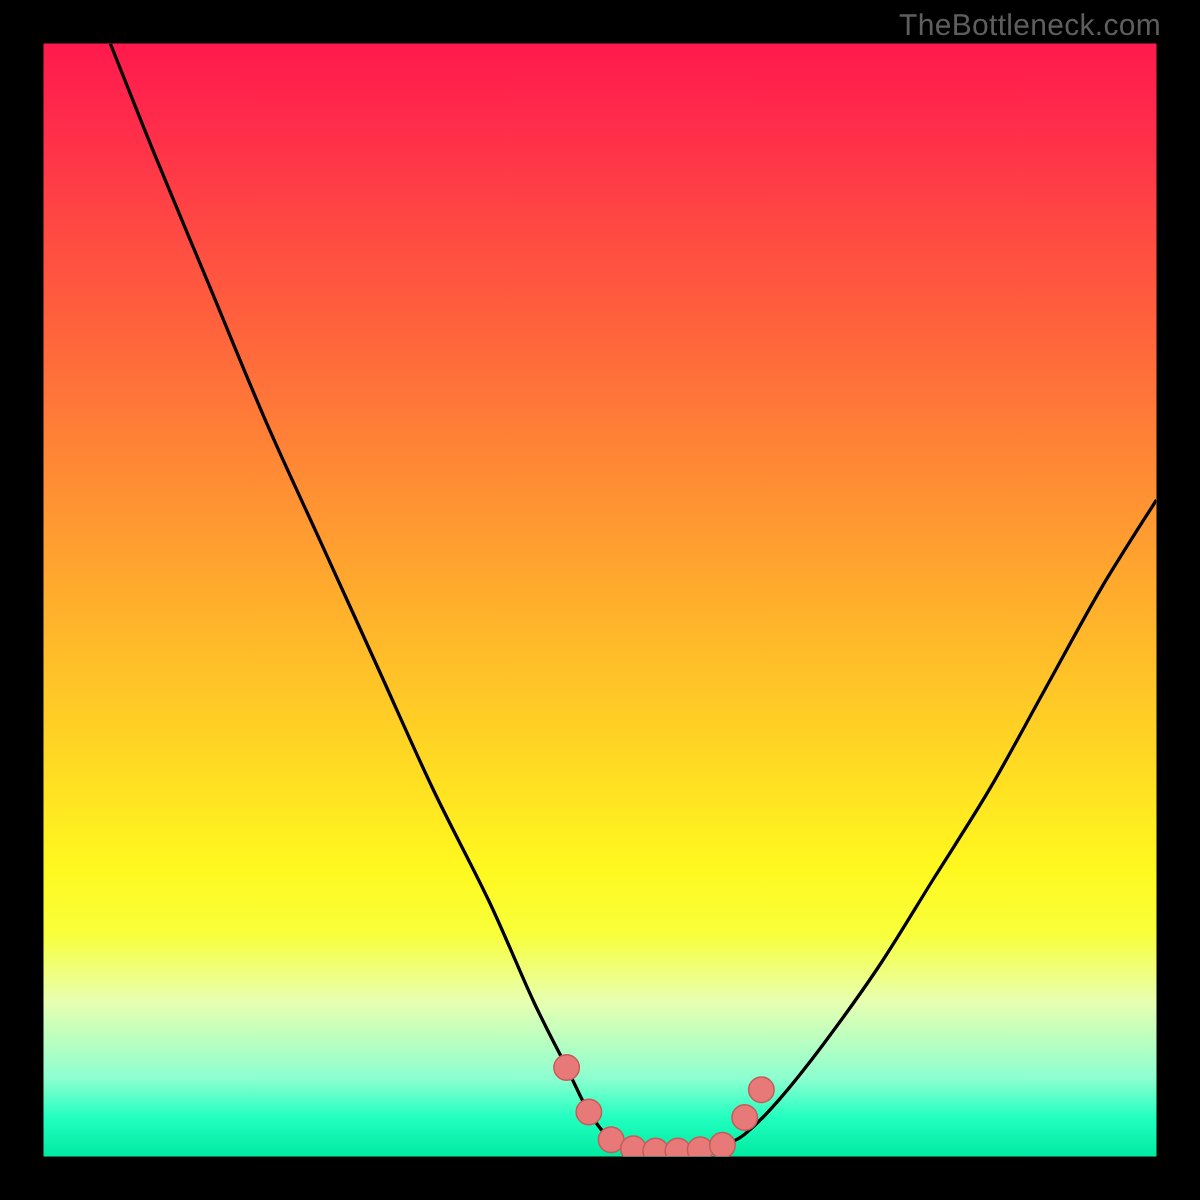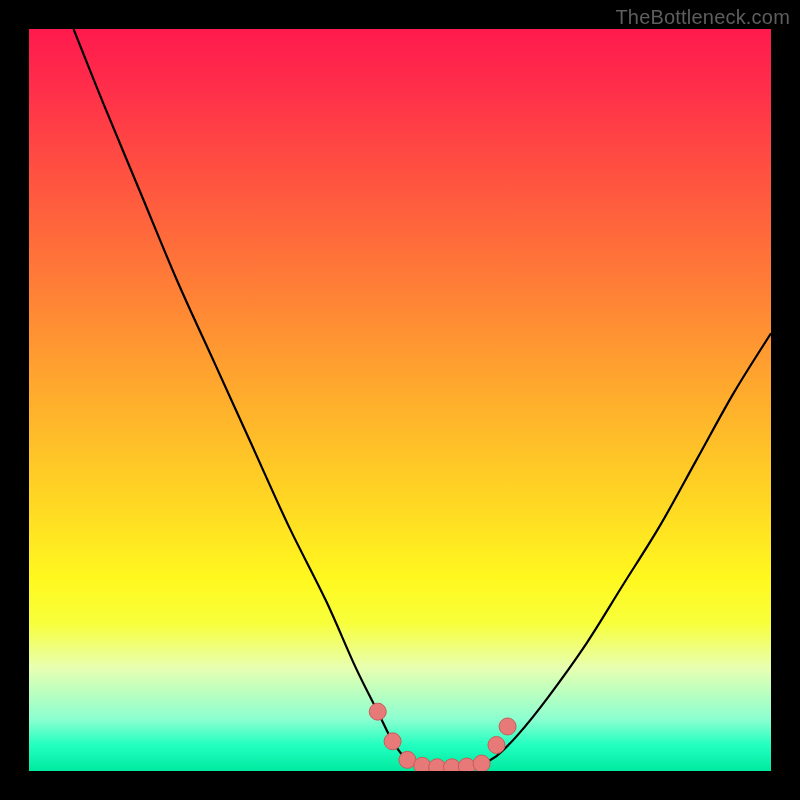--- a/index.html
+++ b/index.html
@@ -28,21 +28,21 @@
       #fff81f 74%,
       #f8ff3a 80%,
       #e8ffb0 86%,
       #8cffd0 93%,
       #22ffc0 96.5%,
       #00eaa0 100%);
   }
   .watermark {
     position: absolute;
     top: 6px;
-    right: 10px;
+    right: 26px;
     color: #5e5e5e;
     font-size: 20px;
     font-weight: 500;
     letter-spacing: 0.2px;
     z-index: 30;
   }
   .curve-svg {
     position: absolute;
     left: 29px;
     top: 29px;

